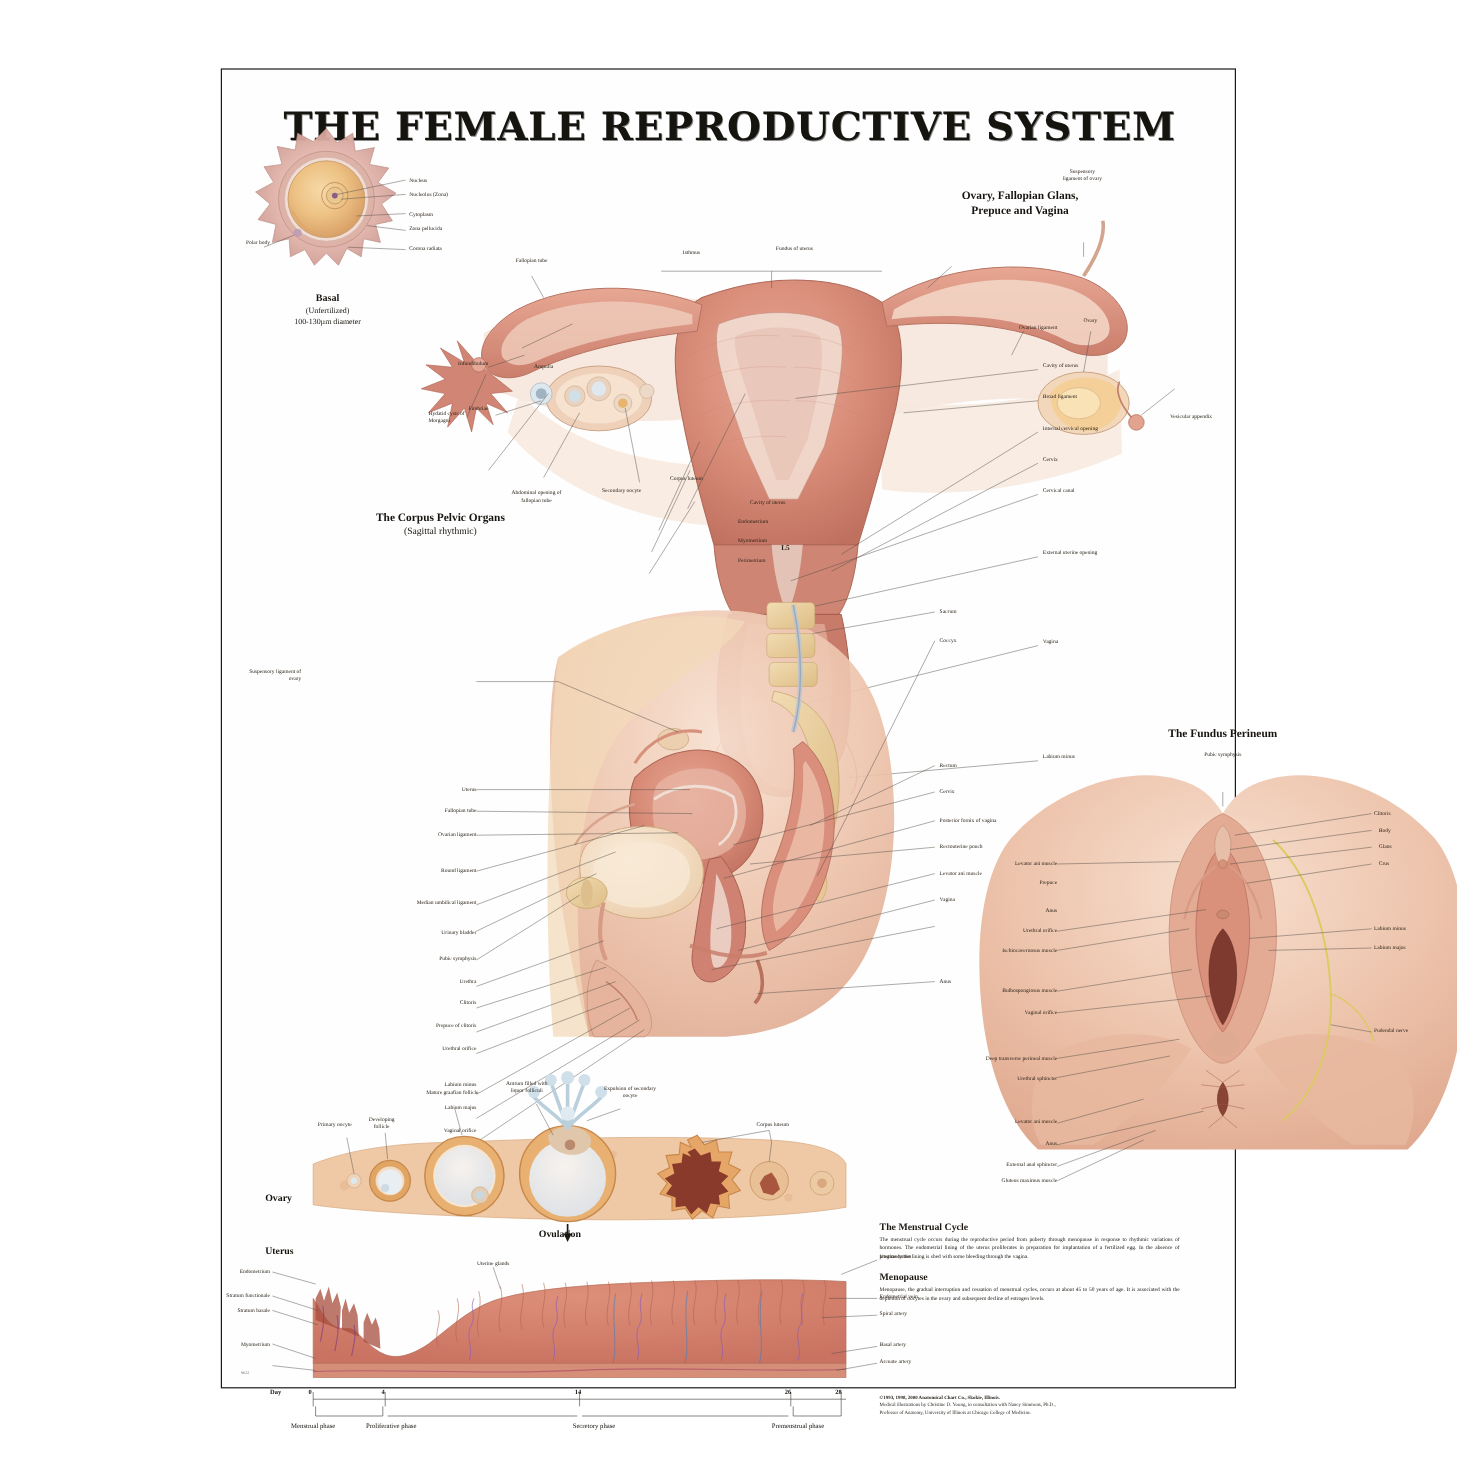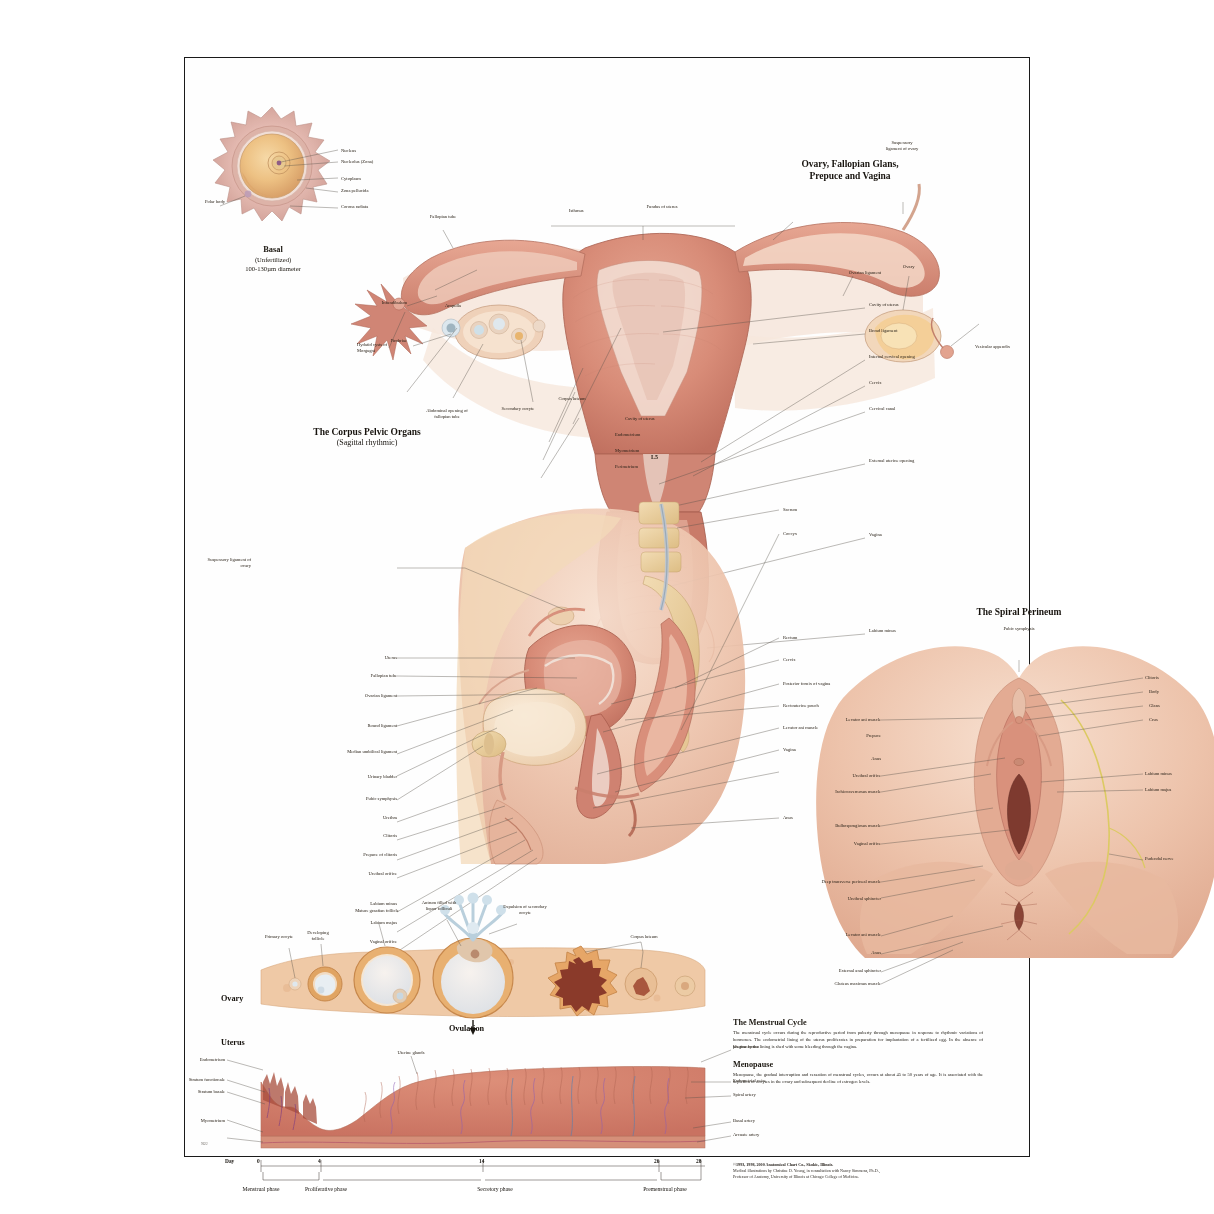--- a/index.html
+++ b/index.html
@@ -42,20 +42,21 @@
   .brk{stroke:#3c3731;stroke-width:.5;fill:none;}
   .dayno{position:absolute;font-size:5.4px;font-family:"Liberation Serif",serif;color:#16120d;font-weight:bold;}
   .phase{position:absolute;font-size:5.6px;font-family:"Liberation Serif",serif;color:#16120d;text-align:center;line-height:1.3;width:80px;}
 </style>
 </head>
 <body>
 
 <div id="poster">
 <div id="stage">
 
+  <div class="ttl">THE FEMALE REPRODUCTIVE SYSTEM</div>
 
   <svg width="846" height="1100">
     <defs>
       <radialGradient id="ovumCyto" cx="42%" cy="38%" r="62%">
         <stop offset="0%" stop-color="#f6d9a7"></stop>
         <stop offset="55%" stop-color="#edc183"></stop>
         <stop offset="100%" stop-color="#d9a169"></stop>
       </radialGradient>
       <radialGradient id="corona" cx="50%" cy="50%" r="55%">
         <stop offset="60%" stop-color="#e3b7ad"></stop>
@@ -654,21 +655,21 @@
   <div class="lbl" style="left:598px;top:449px;">Sacrum</div>
   <div class="lbl" style="left:598px;top:473px;">Coccyx</div>
   <div class="lbl" style="left:598px;top:577px;">Rectum</div>
   <div class="lbl" style="left:598px;top:599px;">Cervix</div>
   <div class="lbl" style="left:598px;top:623px;">Posterior fornix of vagina</div>
   <div class="lbl" style="left:598px;top:645px;">Rectouterine pouch</div>
   <div class="lbl" style="left:598px;top:667px;">Levator ani muscle</div>
   <div class="lbl" style="left:598px;top:689px;">Vagina</div>
   <div class="lbl" style="left:598px;top:757px;">Anus</div>
 
-  <div class="hd s1" style="left:724px;top:548px;width:220px;">The Spiral Perineum</div>
+  <div class="hd s1" style="left:724px;top:548px;width:220px;">The Fundus Perineum</div>
   <div class="lbl c" style="left:784px;top:568px;width:100px;">Pubic symphysis</div>
 
   <div class="lbl r" style="left:600px;top:659px;width:96px;">Levator ani muscle</div>
   <div class="lbl r" style="left:600px;top:675px;width:96px;">Prepuce</div>
   <div class="lbl r" style="left:600px;top:698px;width:96px;">Anus</div>
   <div class="lbl r" style="left:600px;top:715px;width:96px;">Urethral orifice</div>
   <div class="lbl r" style="left:592px;top:731px;width:104px;">Ischiocavernosus muscle</div>
   <div class="lbl r" style="left:592px;top:765px;width:104px;">Bulbospongiosus muscle</div>
   <div class="lbl r" style="left:600px;top:783px;width:96px;">Vaginal orifice</div>
   <div class="lbl r" style="left:580px;top:821px;width:116px;">Deep transverse perineal muscle</div>

